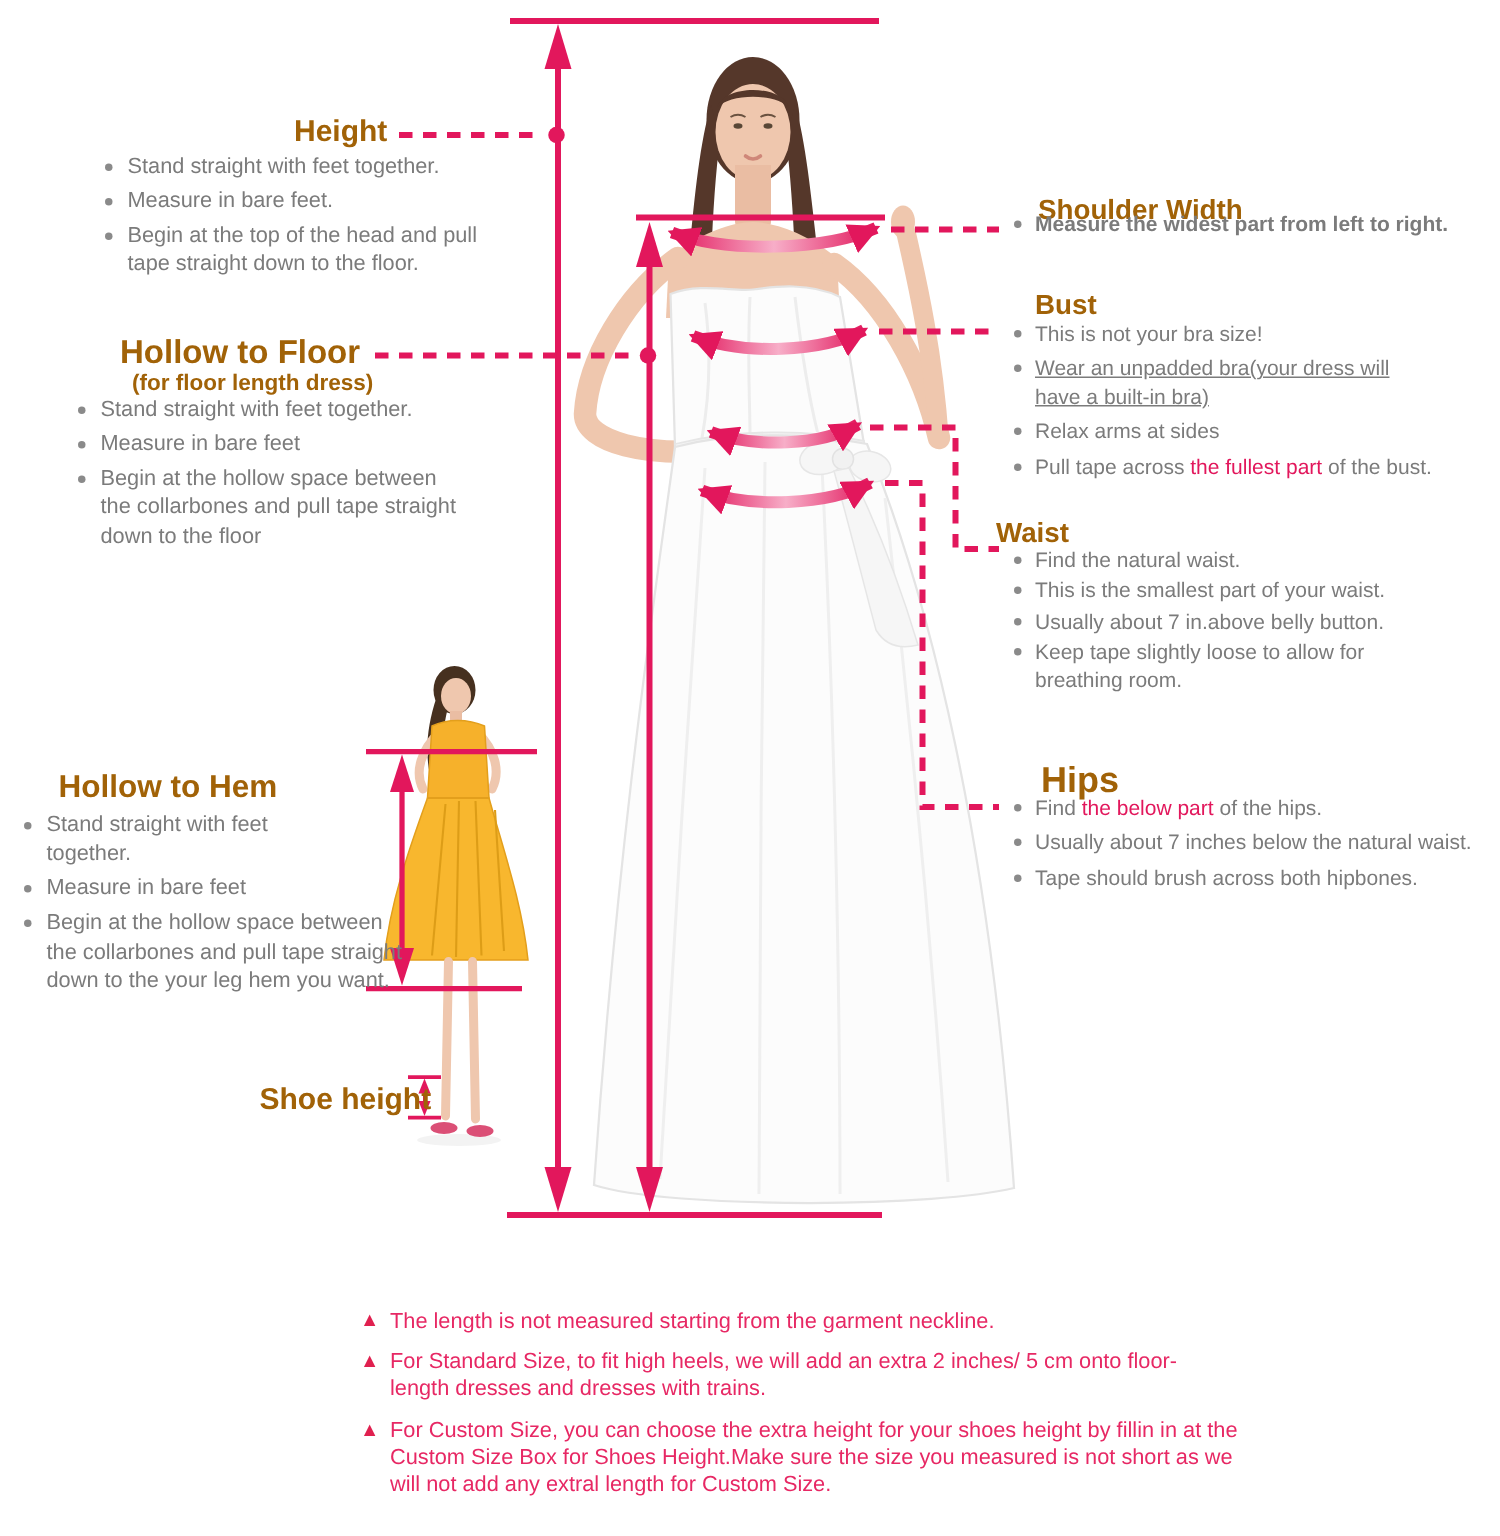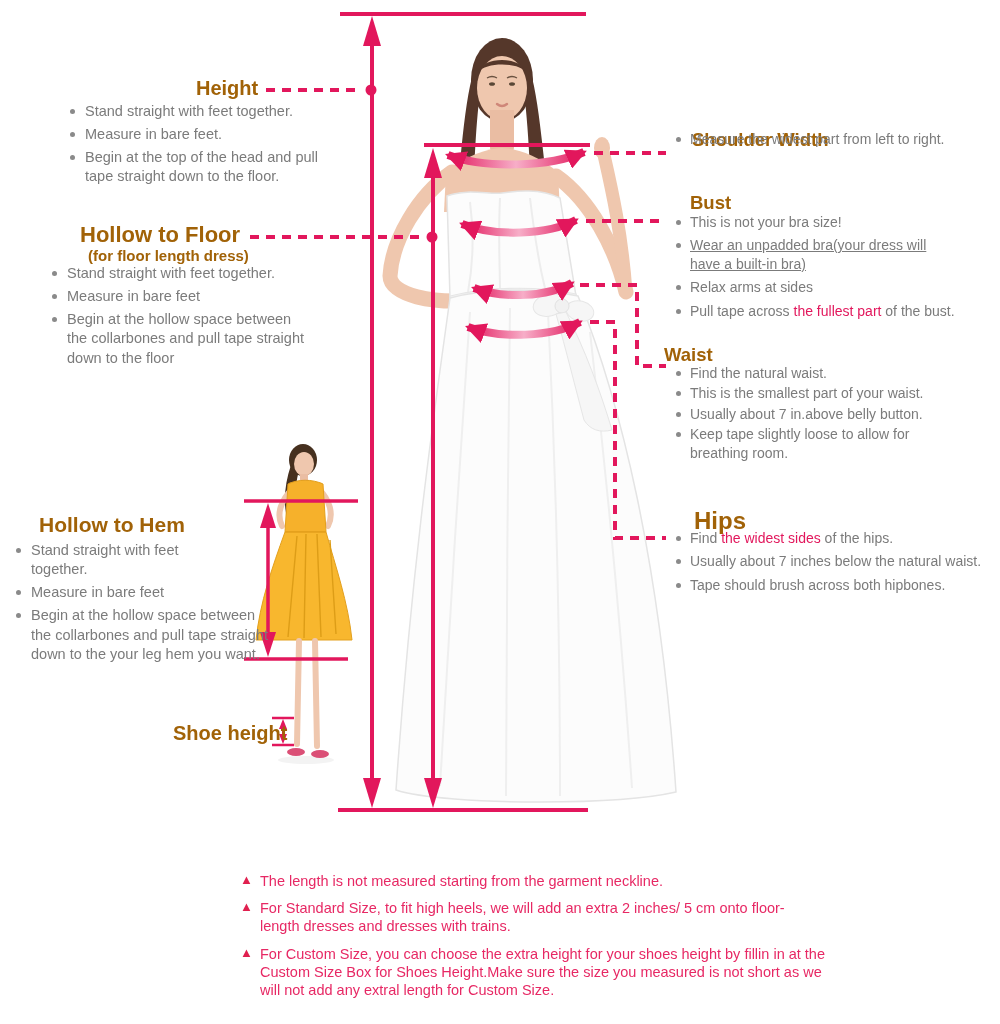--- a/index.html
+++ b/index.html
@@ -19,21 +19,21 @@
   ul.blist{list-style:none;margin:0;padding:0;position:absolute;}
   ul.blist li{position:relative;padding-left:19px;color:#7b7b7b;font-size:14.5px;
               line-height:1.32;margin-bottom:4px;}
   ul.blist li::before{content:"";position:absolute;left:4px;top:7px;width:5px;height:5px;
               border-radius:50%;background:#8a8a8a;}
   ul.rt li{font-size:14px;padding-left:16px;margin-bottom:5px;}
   ul.rt li::before{left:2px;}
   #height-bullets{left:66px;top:102px;width:300px;}
   #h2f-bullets{left:48px;top:264px;width:300px;}
   #h2h-bullets{left:12px;top:541px;width:262px;}
-  #sw-bullets{left:674px;top:130px;width:320px;}
+  #sw-bullets{left:674px;top:140px;width:320px;font-weight:bold;}
   #bust-bullets{left:674px;top:213px;width:326px;}
   #waist-bullets{left:674px;top:364px;width:320px;margin-bottom:2px;}
   #waist-bullets li{margin-bottom:2px;}
   #hips-bullets{left:674px;top:529px;width:320px;}
   .w178{max-width:178px;} .w238{max-width:238px;} .w242{max-width:242px;}
   .w262{max-width:262px;text-decoration:underline;} .w268{max-width:268px;} .w294{max-width:294px;}
   .hl{color:#e2175c;}
   .note{position:absolute;left:240px;color:#e72864;font-size:14.5px;line-height:1.25;}
   .note .tri{display:inline-block;width:20px;color:#e0204f;font-size:13px;vertical-align:top;}
   .note .ntext{display:inline-block;vertical-align:top;}
@@ -204,21 +204,21 @@
   <div class="head" id="waist-head">Waist</div>
   <ul class="blist rt" id="waist-bullets">
     <li><span>Find the natural waist.</span></li>
     <li><span>This is the smallest part of your waist.</span></li>
     <li><span>Usually about 7 in.above belly button.</span></li>
     <li class="w268"><span>Keep tape slightly loose to allow for breathing room.</span></li>
   </ul>
 
   <div class="head" id="hips-head">Hips</div>
   <ul class="blist rt" id="hips-bullets">
-    <li><span>Find </span><span class="hl">the widest sides</span><span> of the hips.</span></li>
+    <li><span>Find </span><span class="hl">the below part</span><span> of the hips.</span></li>
     <li class="w294"><span>Usually about 7 inches below the natural waist.</span></li>
     <li><span>Tape should brush across both hipbones.</span></li>
   </ul>
 
   <div class="note" id="note-1">
     <span class="tri">▲</span><span class="ntext">The length is not measured starting from the garment neckline.</span>
   </div>
   <div class="note" id="note-2">
     <span class="tri">▲</span><span class="ntext">For Standard Size, to fit high heels, we will add an extra 2 inches/ 5  cm onto floor-length dresses and dresses with trains.</span>
   </div>

